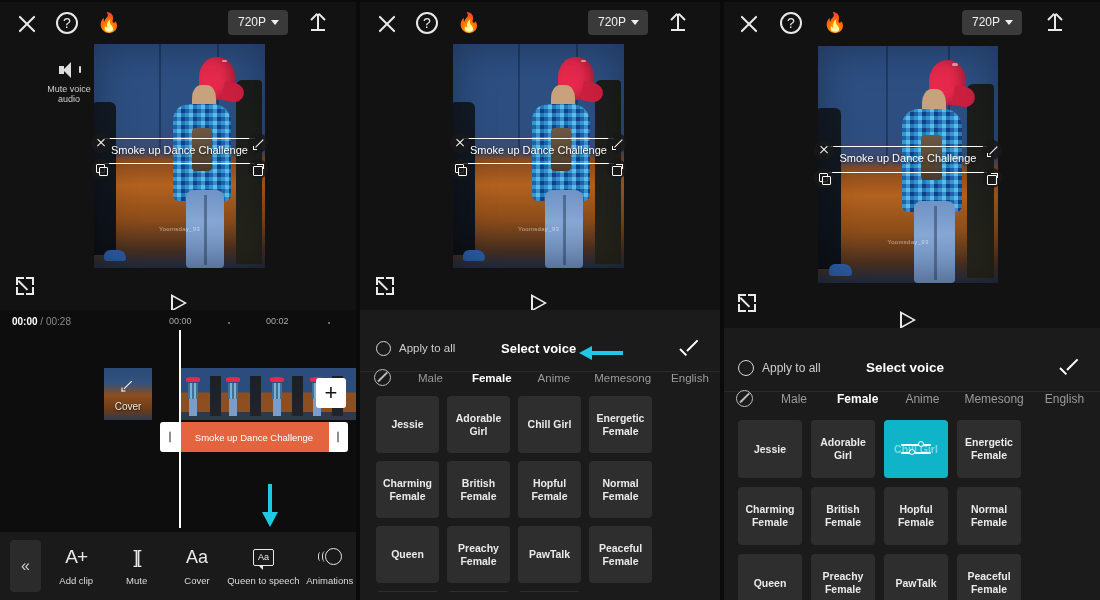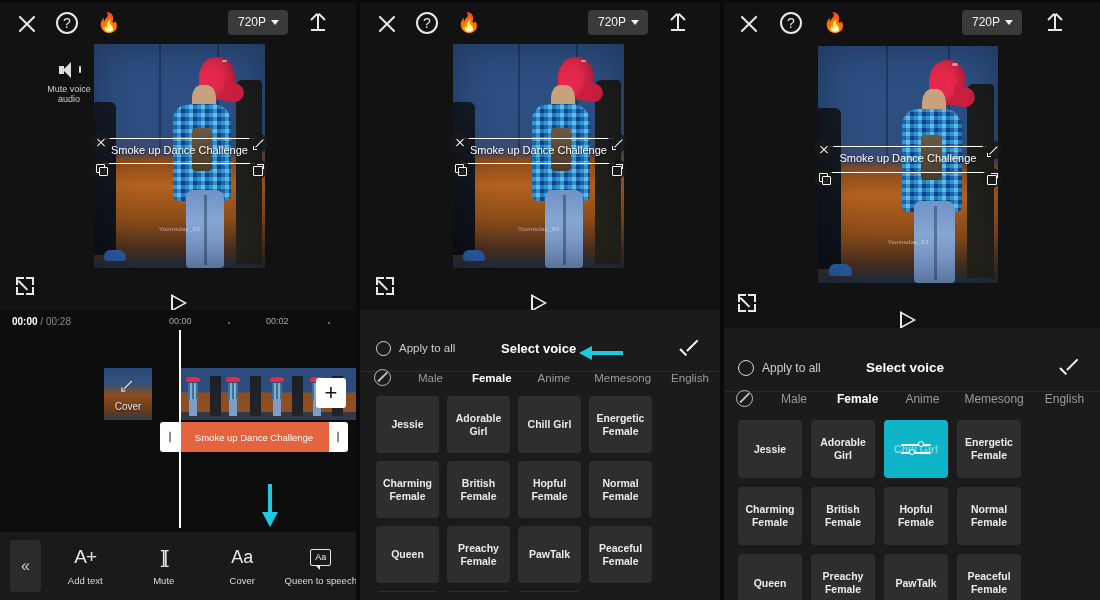--- a/index.html
+++ b/index.html
@@ -359,35 +359,45 @@
     <div class="tl-arrow">
       <div class="stem"></div>
         <div class="head"></div>
     </div>
 
     <div class="toolbar">
       <div class="collapse">«</div>
       <div class="tools">
         <div class="tool">
           <div class="ti ti-addtext">A+</div>
-          <div class="lbl">Add text</div>
+          <div class="lbl">Add clip</div>
         </div>
         <div class="tool">
           <div class="ti ti-split">][</div>
           <div class="lbl">Mute</div>
         </div>
         <div class="tool">
           <div class="ti ti-style">Aa</div>
           <div class="lbl">Cover</div>
         </div>
         <div class="tool">
           <div class="ti">
               <span class="ti-tts">Aa</span>
             </div>
           <div class="lbl">Queen to speech</div>
+        </div>
+        <div class="tool">
+          <div class="ti">
+              <span class="ti-anim">
+                <span class="a2"></span>
+                <span class="a1"></span>
+                <span class="o"></span>
+              </span>
+            </div>
+          <div class="lbl">Animations</div>
         </div>
       </div>
     </div>
   </div>
 
   <div class="panel" id="panel2">
     <div class="topbar">
       <div class="tb-icon x-ico" style="left:16px;top:13px;"></div>
       <div class="tb-icon q-ico" style="left:56px;top:12px;">?</div>
       <div class="tb-icon flame" style="left:97px;top:13px;">🔥</div>

